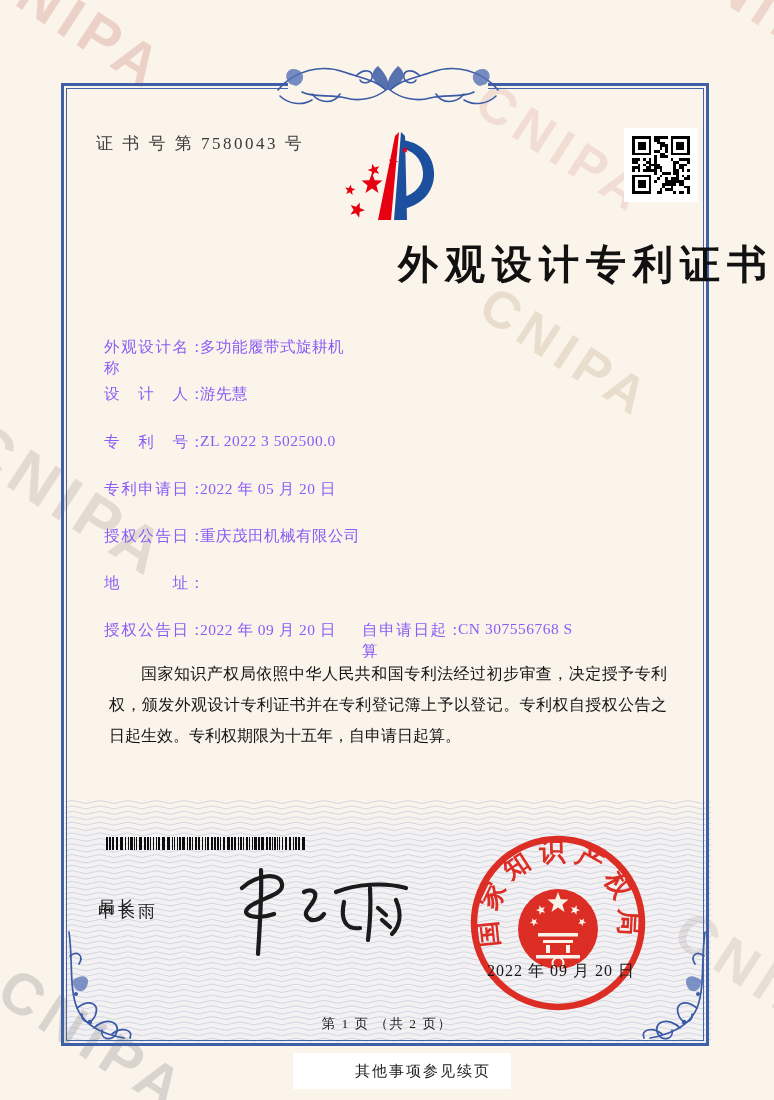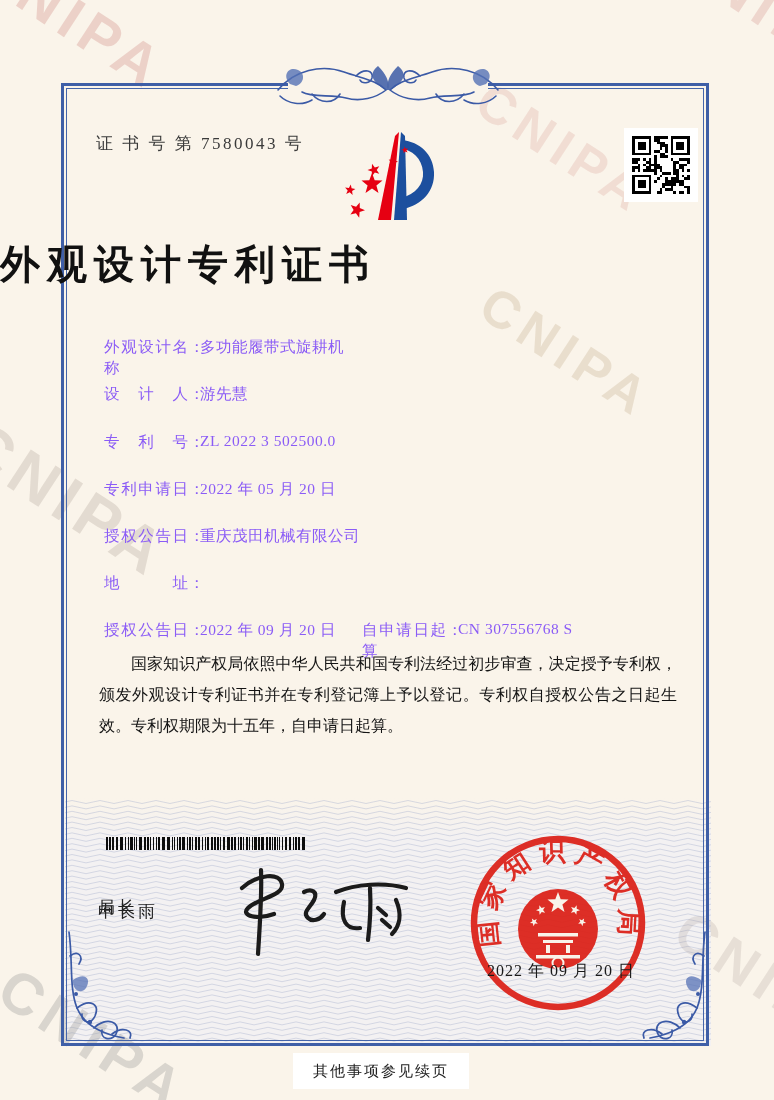--- a/index.html
+++ b/index.html
@@ -23,53 +23,53 @@
   .ornament-top{position:absolute;left:272px;top:54px;z-index:7;}
   .corner{position:absolute;z-index:7;}
   .corner-bl{left:64px;top:930px;}
   .corner-br{left:626px;top:930px;transform:scaleX(-1);}
   
   .cert-no{position:absolute;left:96px;top:132px;font-size:17px;letter-spacing:2.5px;
            color:#3a3a3a;z-index:6;text-align:center;}
   .logo{position:absolute;left:330px;top:124px;z-index:6;}
   .qr-patch{position:absolute;left:624px;top:128px;width:74px;height:74px;background:#fff;
             z-index:6;display:flex;align-items:center;justify-content:center;}
-  .title{position:absolute;left:0;top:237px;width:774px;text-align:left;font-size:40px;
+  .title{position:absolute;left:0;top:237px;width:774px;text-align:right;font-size:40px;
          font-weight:700;letter-spacing:7px;color:#111;z-index:6;}
   
   .field-row{position:absolute;left:104px;width:600px;height:24px;font-size:15.5px;
              color:#8b5cf6;z-index:6;}
   .flabel{position:absolute;left:0;top:0;width:84px;text-align:justify;text-align-last:justify;}
   .fcolon{position:absolute;left:85px;top:0;}
   .fvalue{position:absolute;left:96px;top:0;letter-spacing:.5px;white-space:nowrap;}
   .flabel2{position:absolute;left:258px;top:0;width:84px;text-align:justify;text-align-last:justify;}
   .fcolon2{position:absolute;left:343px;top:0;}
   .fvalue2{position:absolute;left:354px;top:0;letter-spacing:.5px;white-space:nowrap;}
   
   .paras{position:absolute;left:97px;top:646px;width:582px;font-size:16px;line-height:31px;
          color:#141414;text-align:justify;z-index:6;}
-  .paras p{margin:2px;text-indent:2em;}
+  .paras p{margin:12px;text-indent:2em;}
   
   .band{position:absolute;left:65px;top:798px;width:646px;height:248px;z-index:1;
         background:linear-gradient(180deg, rgba(243,241,242,0) 0px, #f3f1f2 40px);}
   .wline{fill:none;stroke:#aab3cf;stroke-width:.8;opacity:.55;}
   
   .barcode{position:absolute;left:106px;top:837px;z-index:6;}
   .director-title{position:absolute;left:98px;top:896px;font-size:17px;letter-spacing:3px;
         color:#222;font-family:"Liberation Sans","DejaVu Sans",sans-serif;z-index:6;}
   .director-name{position:absolute;left:98px;top:900px;font-size:17px;letter-spacing:3px;
         color:#222;font-family:Liberation Mono, monospace;z-index:6;}
   .signature{position:absolute;left:228px;top:862px;z-index:8;}
   .seal{position:absolute;left:468px;top:833px;z-index:8;}
   .seal-date{position:absolute;left:487px;top:961px;width:160px;font-size:16px;color:#1a1a1a;
              letter-spacing:1px;z-index:9;white-space:nowrap;}
   .page-indicator{position:absolute;left:0;top:1015px;width:774px;text-align:center;
                   font-size:13.5px;letter-spacing:1.5px;color:#222;z-index:6;}
   .continuation{position:absolute;left:293px;top:1053px;width:176px;height:36px;background:#ffffff;
-                text-align:center;line-height:36px;font-size:15px;letter-spacing:2px;color:#222;z-index:6;}
+                text-align:center;line-height:36px;font-size:15px;letter-spacing:2px;color:#222;z-index:6;padding-left:42px;}
 </style>
 </head>
 <body>
 
 <div class="page">
 
   <span class="wm wm1">CNIPA</span>
   <span class="wm wm2">CNIPA</span>
   <span class="wm wm3">CNIPA</span>
   <span class="wm wm4">CNIPA</span>
@@ -467,15 +467,16 @@
         <rect x="75" y="107" width="30" height="3" fill="#faf4ea"></rect>
         <rect x="78" y="112" width="4" height="8" fill="#faf4ea"></rect>
         <rect x="98" y="112" width="4" height="8" fill="#faf4ea"></rect>
         <rect x="68" y="122" width="44" height="3.5" fill="#faf4ea"></rect>
         <circle cx="90" cy="130" r="5.5" fill="none" stroke="#faf4ea" stroke-width="2"></circle>
       </g>
     </g>
   </svg>
   <div class="seal-date">2022 年 09 月 20 日</div>
 
+  <div class="page-indicator">第 1 页 （共 2 页）</div>
   <div class="continuation">其他事项参见续页</div>
 
 </div>
 
 </body></html>

